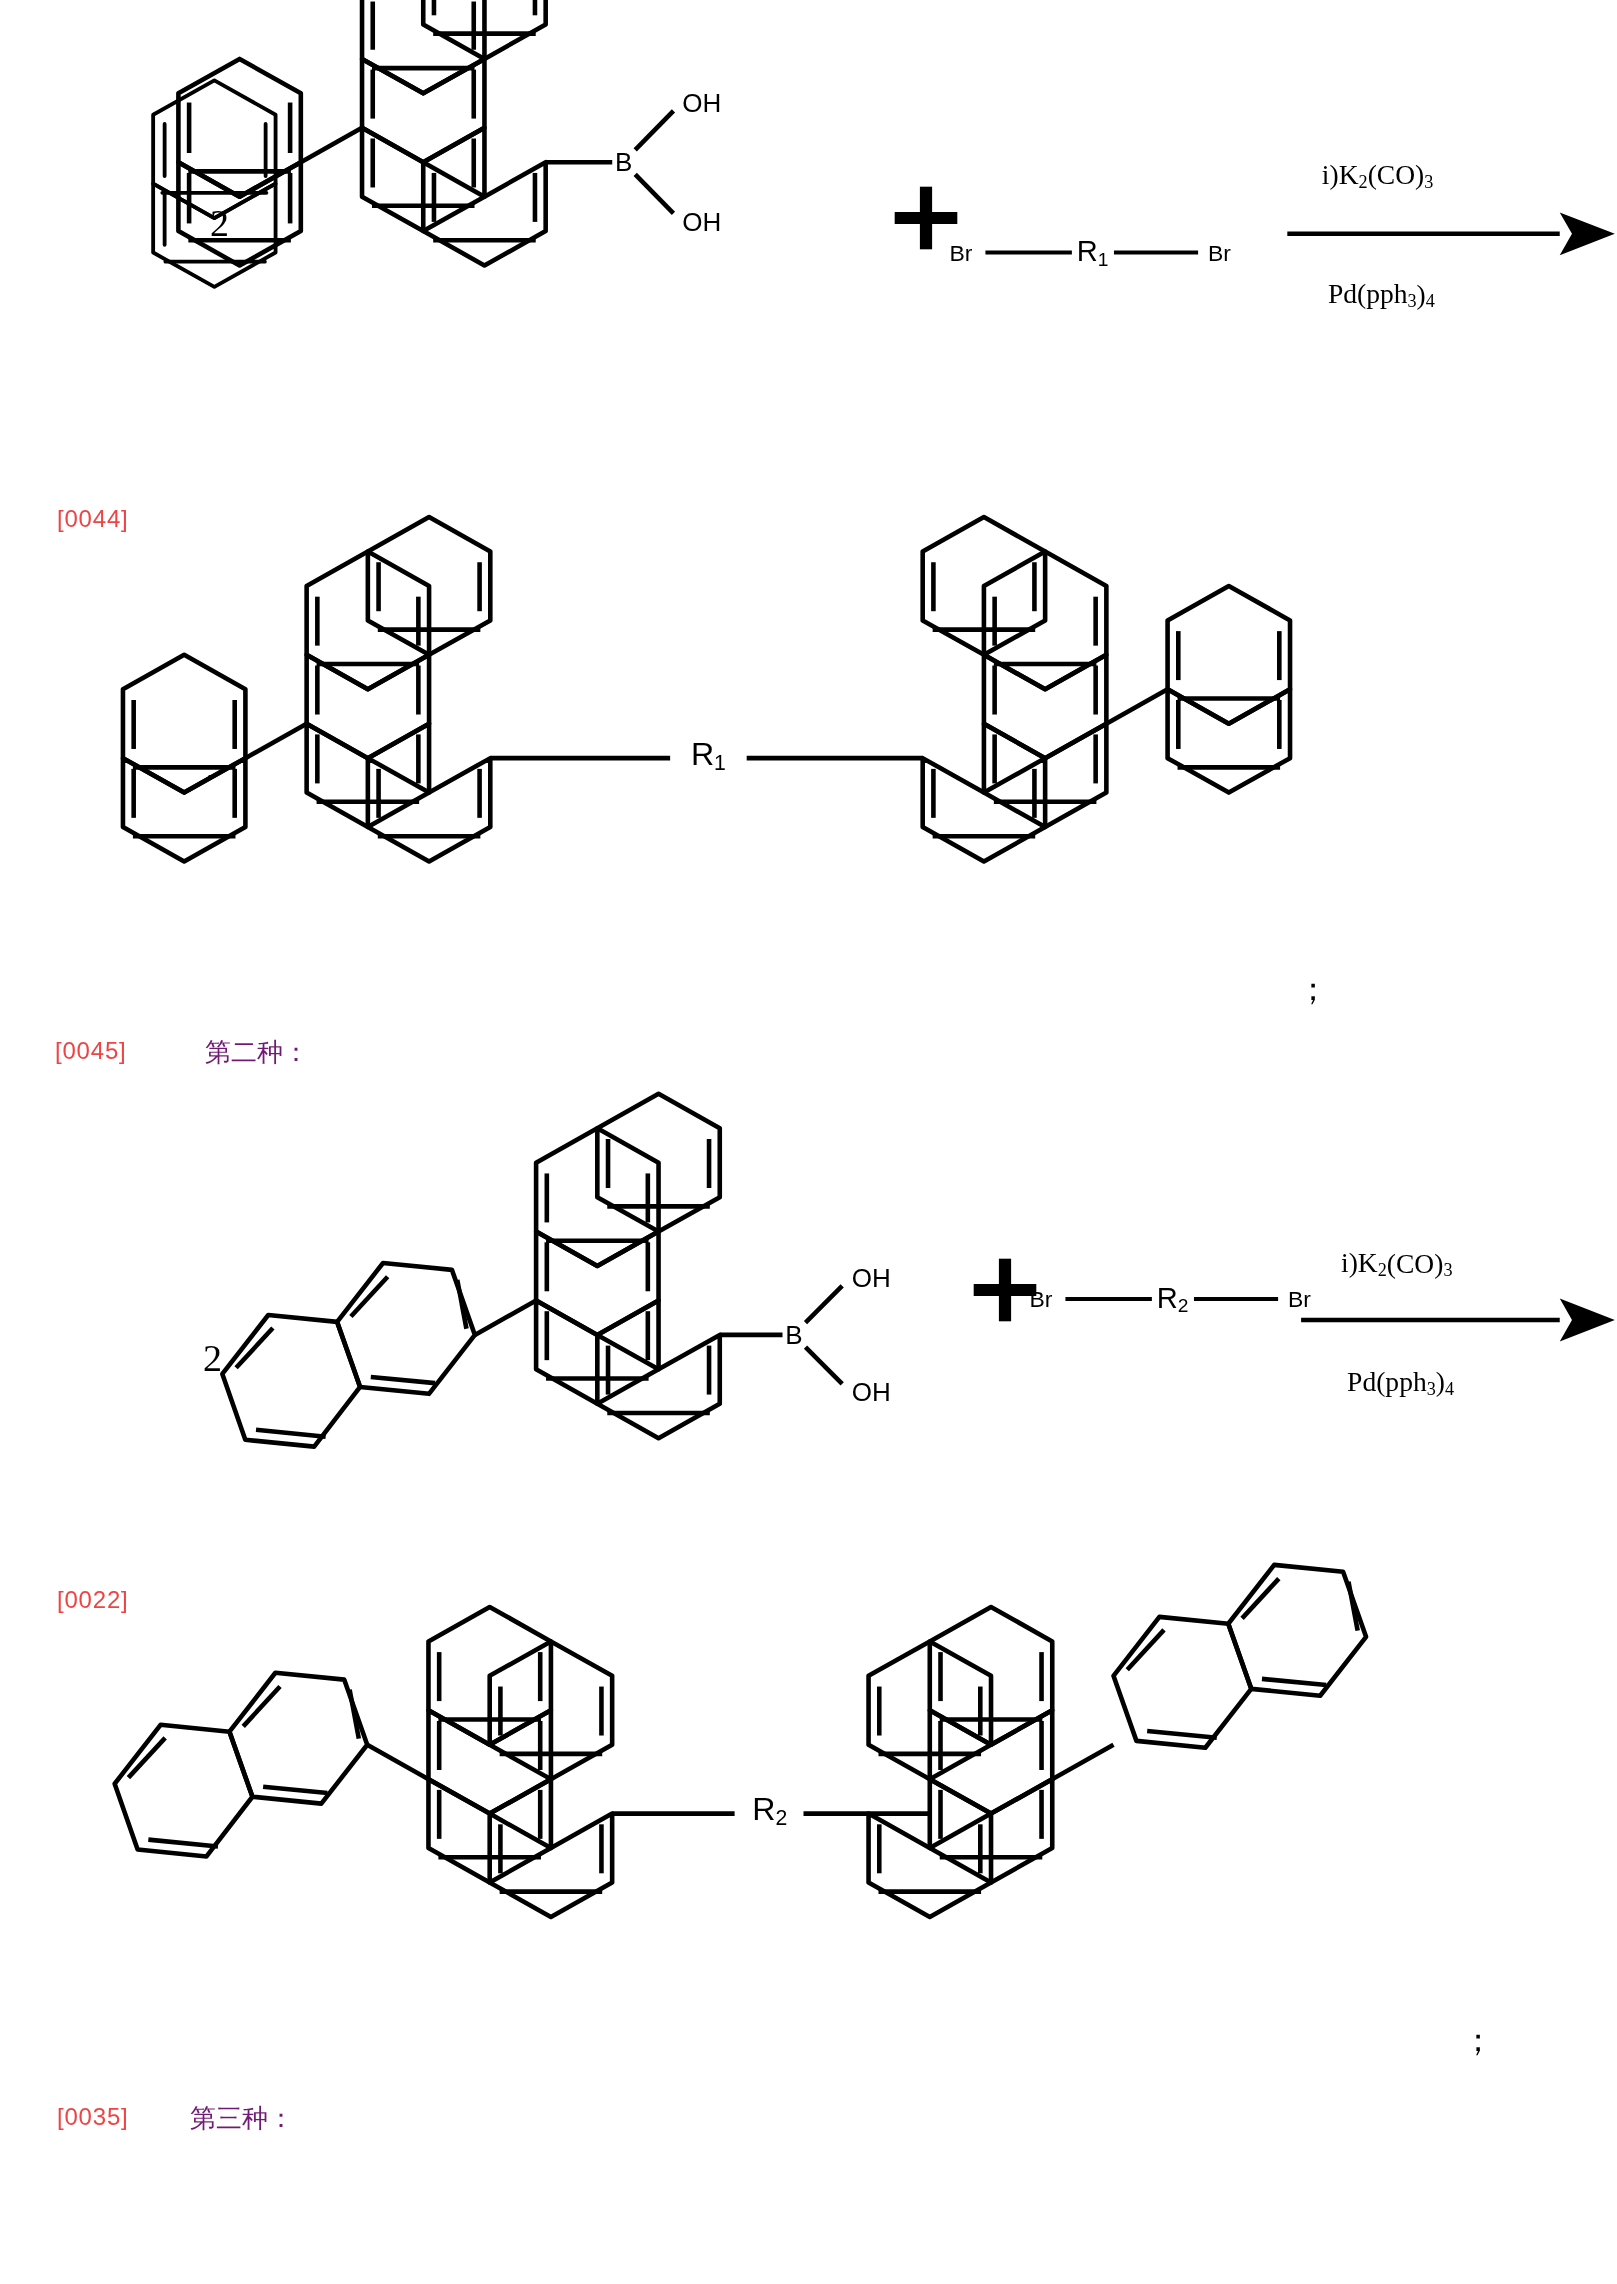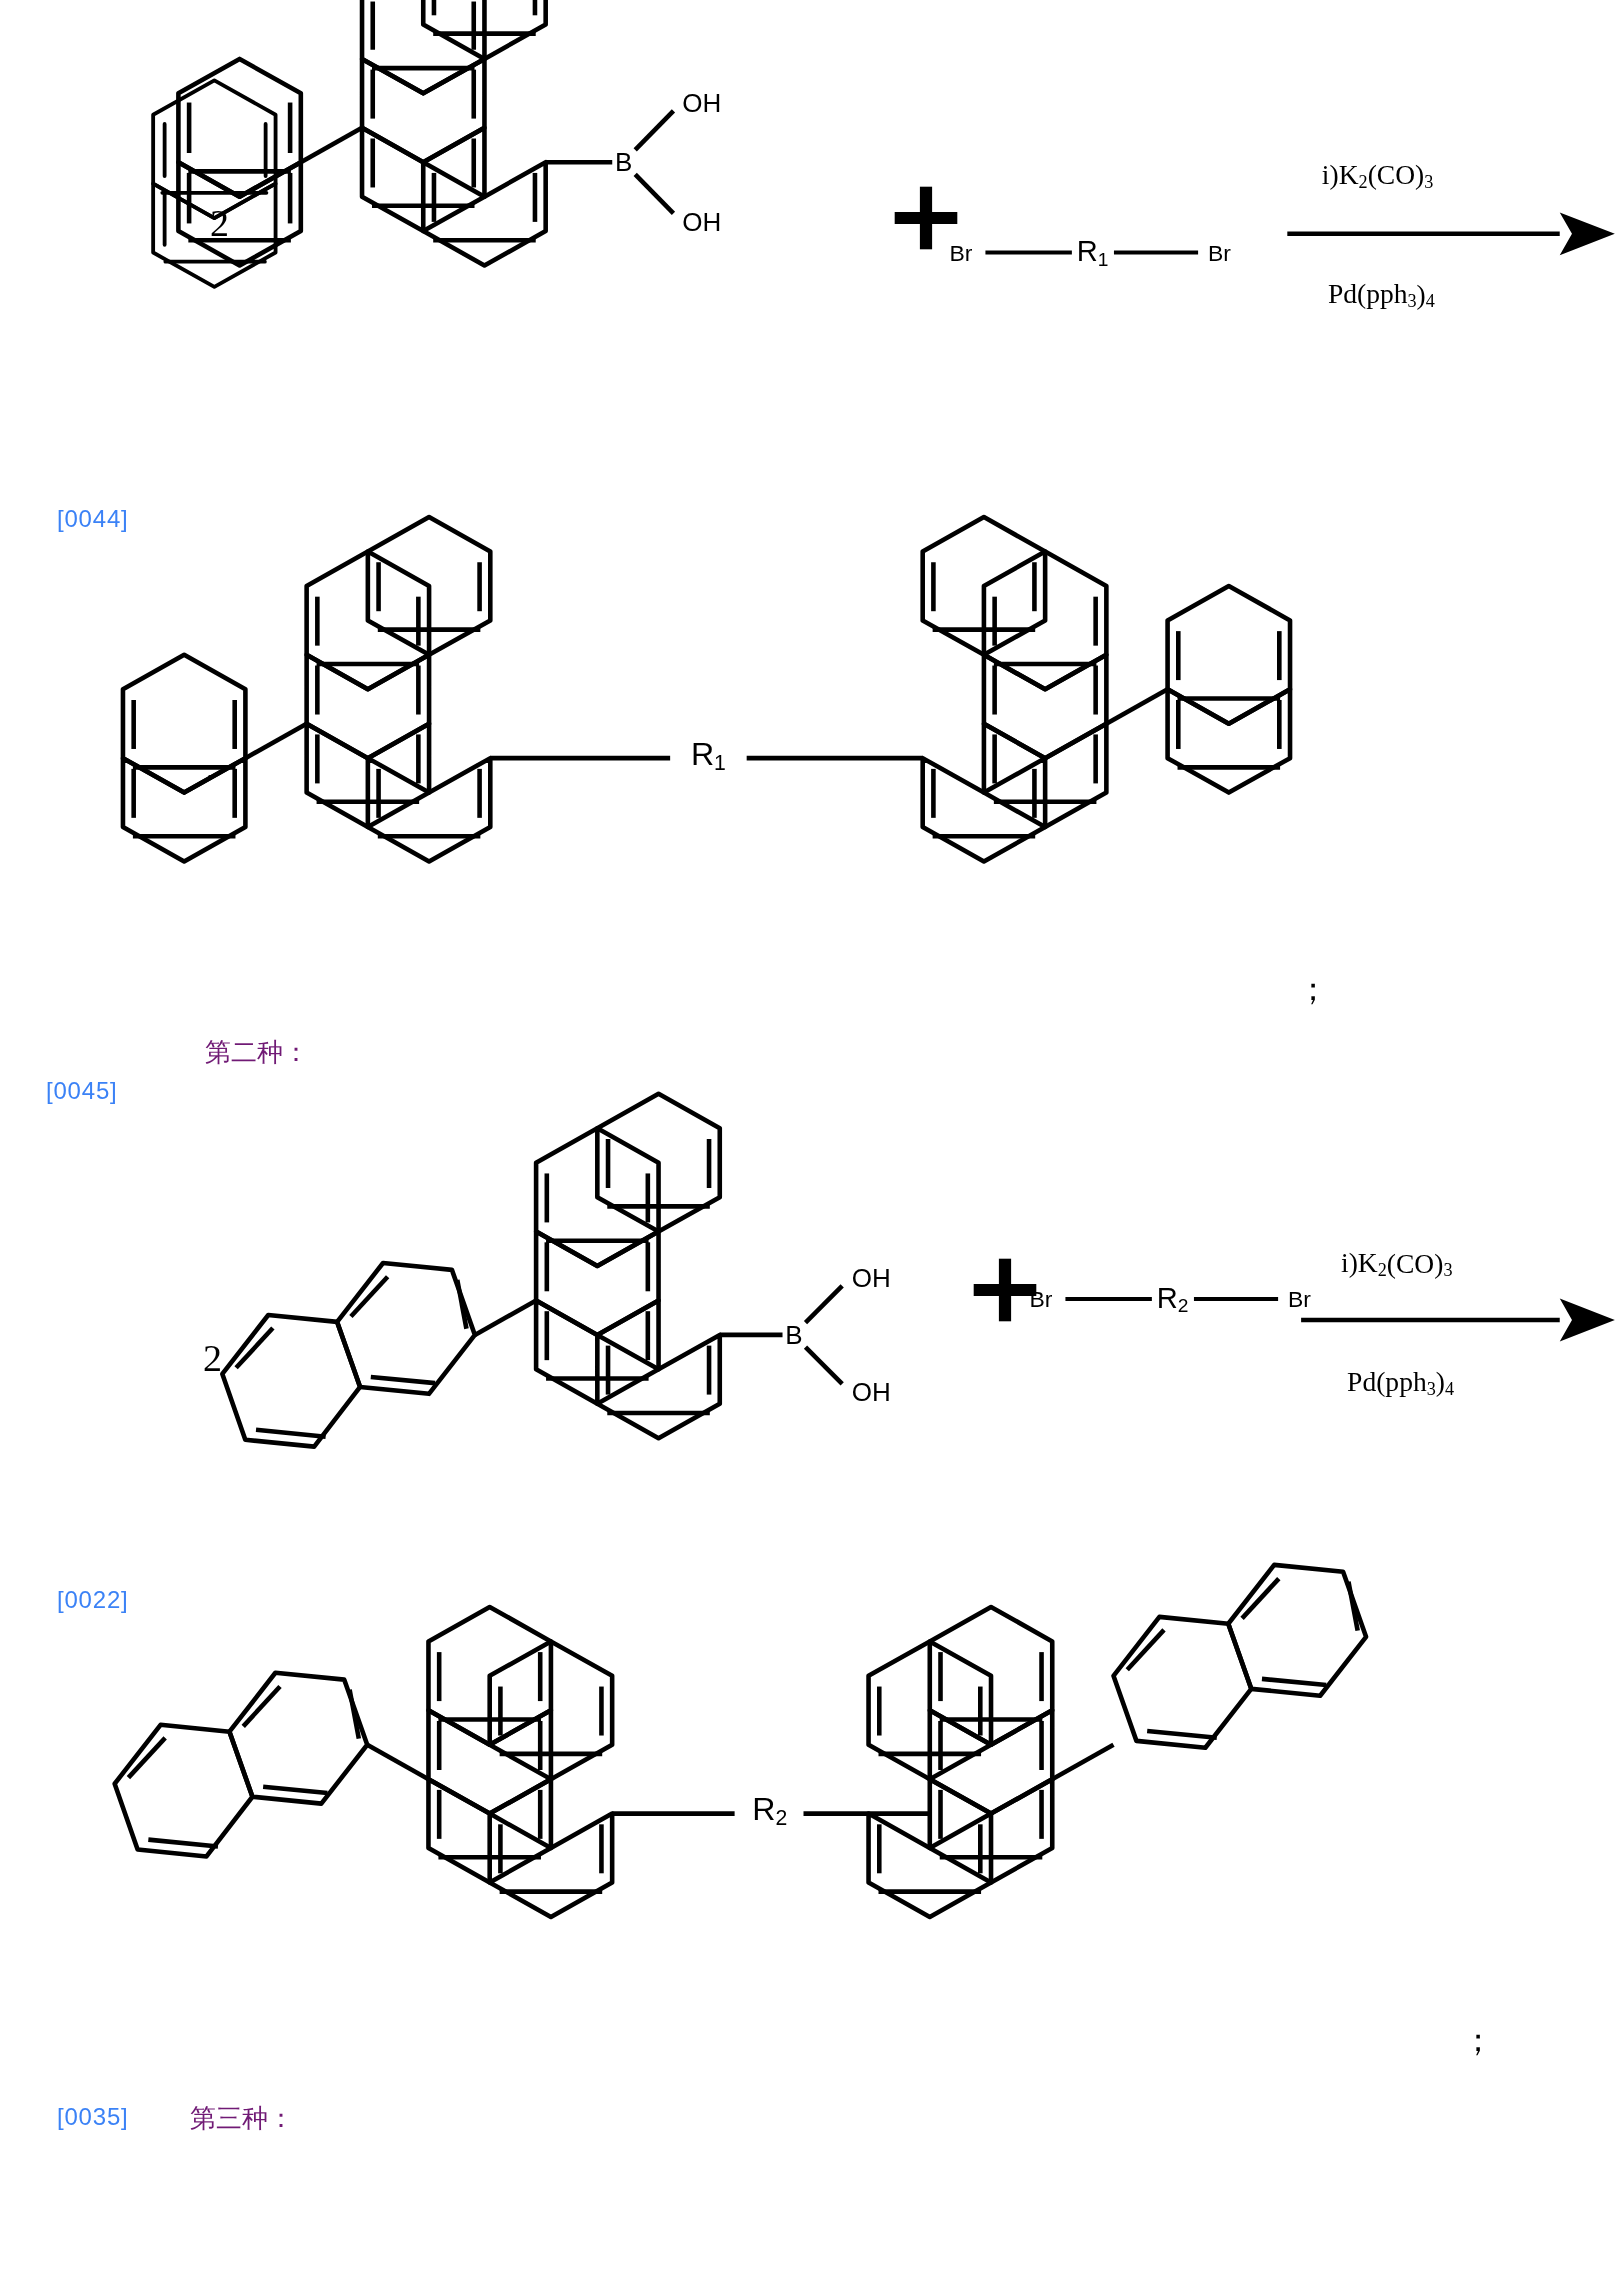--- a/index.html
+++ b/index.html
@@ -1,20 +1,20 @@
 <!DOCTYPE html>
 <html style="font-size:12.2px"><head>
 <meta charset="utf-8">
 <style>
   html,body{margin:0;padding:0;background:#ffffff;}
   body{width:1617px;height:2284px;position:relative;
        font-family:"Liberation Serif", serif;color:#000;}
   .page{position:relative;width:1617px;height:2284px;overflow:hidden;background:#fff;}
   .para-num{position:absolute;font-family:"Liberation Sans", sans-serif;
-            font-size:24px;letter-spacing:0.8px;color:#3b82f6;white-space:nowrap;}
+            font-size:24px;letter-spacing:0.8px;color:#ef4444;white-space:nowrap;}
   .cn-text{position:absolute;font-family:"DejaVu Sans", sans-serif;
            font-size:26px;color:#701a75;white-space:nowrap;}
   .coef{position:absolute;font-family:"Liberation Serif", serif;
         font-size:38px;color:#000;}
   .semi{position:absolute;font-family:"Liberation Serif", serif;
         font-size:32px;color:#000;}
   .dot{position:absolute;width:3.8px;height:3.8px;background:#000;border-radius:50%;}
   svg{display:block;overflow:visible;}
   .scheme{position:absolute;}
   .atom{font-family:"Liberation Sans", sans-serif;font-size:34px;
@@ -223,21 +223,21 @@
         <line x1="1541" y1="214" x2="1541" y2="278"></line>
         <line x1="1408" y1="302" x2="1542" y2="302"></line>
       </g>
 
       <text class="rlab" x="795" y="285">R<tspan class="sub" dy="10">1</tspan></text>
     </svg>
   </div>
 
   <div class="semi" style="left:1297px;top:968px;">；</div>
 
-  <div class="para-num" style="left:46px;top:1037px;margin-top:40px;">[0045]</div>
+  <div class="para-num" style="left:55px;top:1037px;">[0045]</div>
   <div class="cn-text" style="left:205px;top:1035px;">第二种：</div>
 
   <div class="coef" style="left:203px;top:1336px;">2</div>
 
   <div class="scheme" style="left:230px;top:1102px;width:727px;height:475px;">
     <svg width="727" height="475" viewBox="0 0 950 620">
       <g fill="none" stroke="#000" stroke-width="6" stroke-linejoin="round">
 
         <polygon points="-10,355 50,278 140,287 170,372 110,450 20,441"></polygon>
         <line x1="8" y1="347" x2="56" y2="295"></line>

